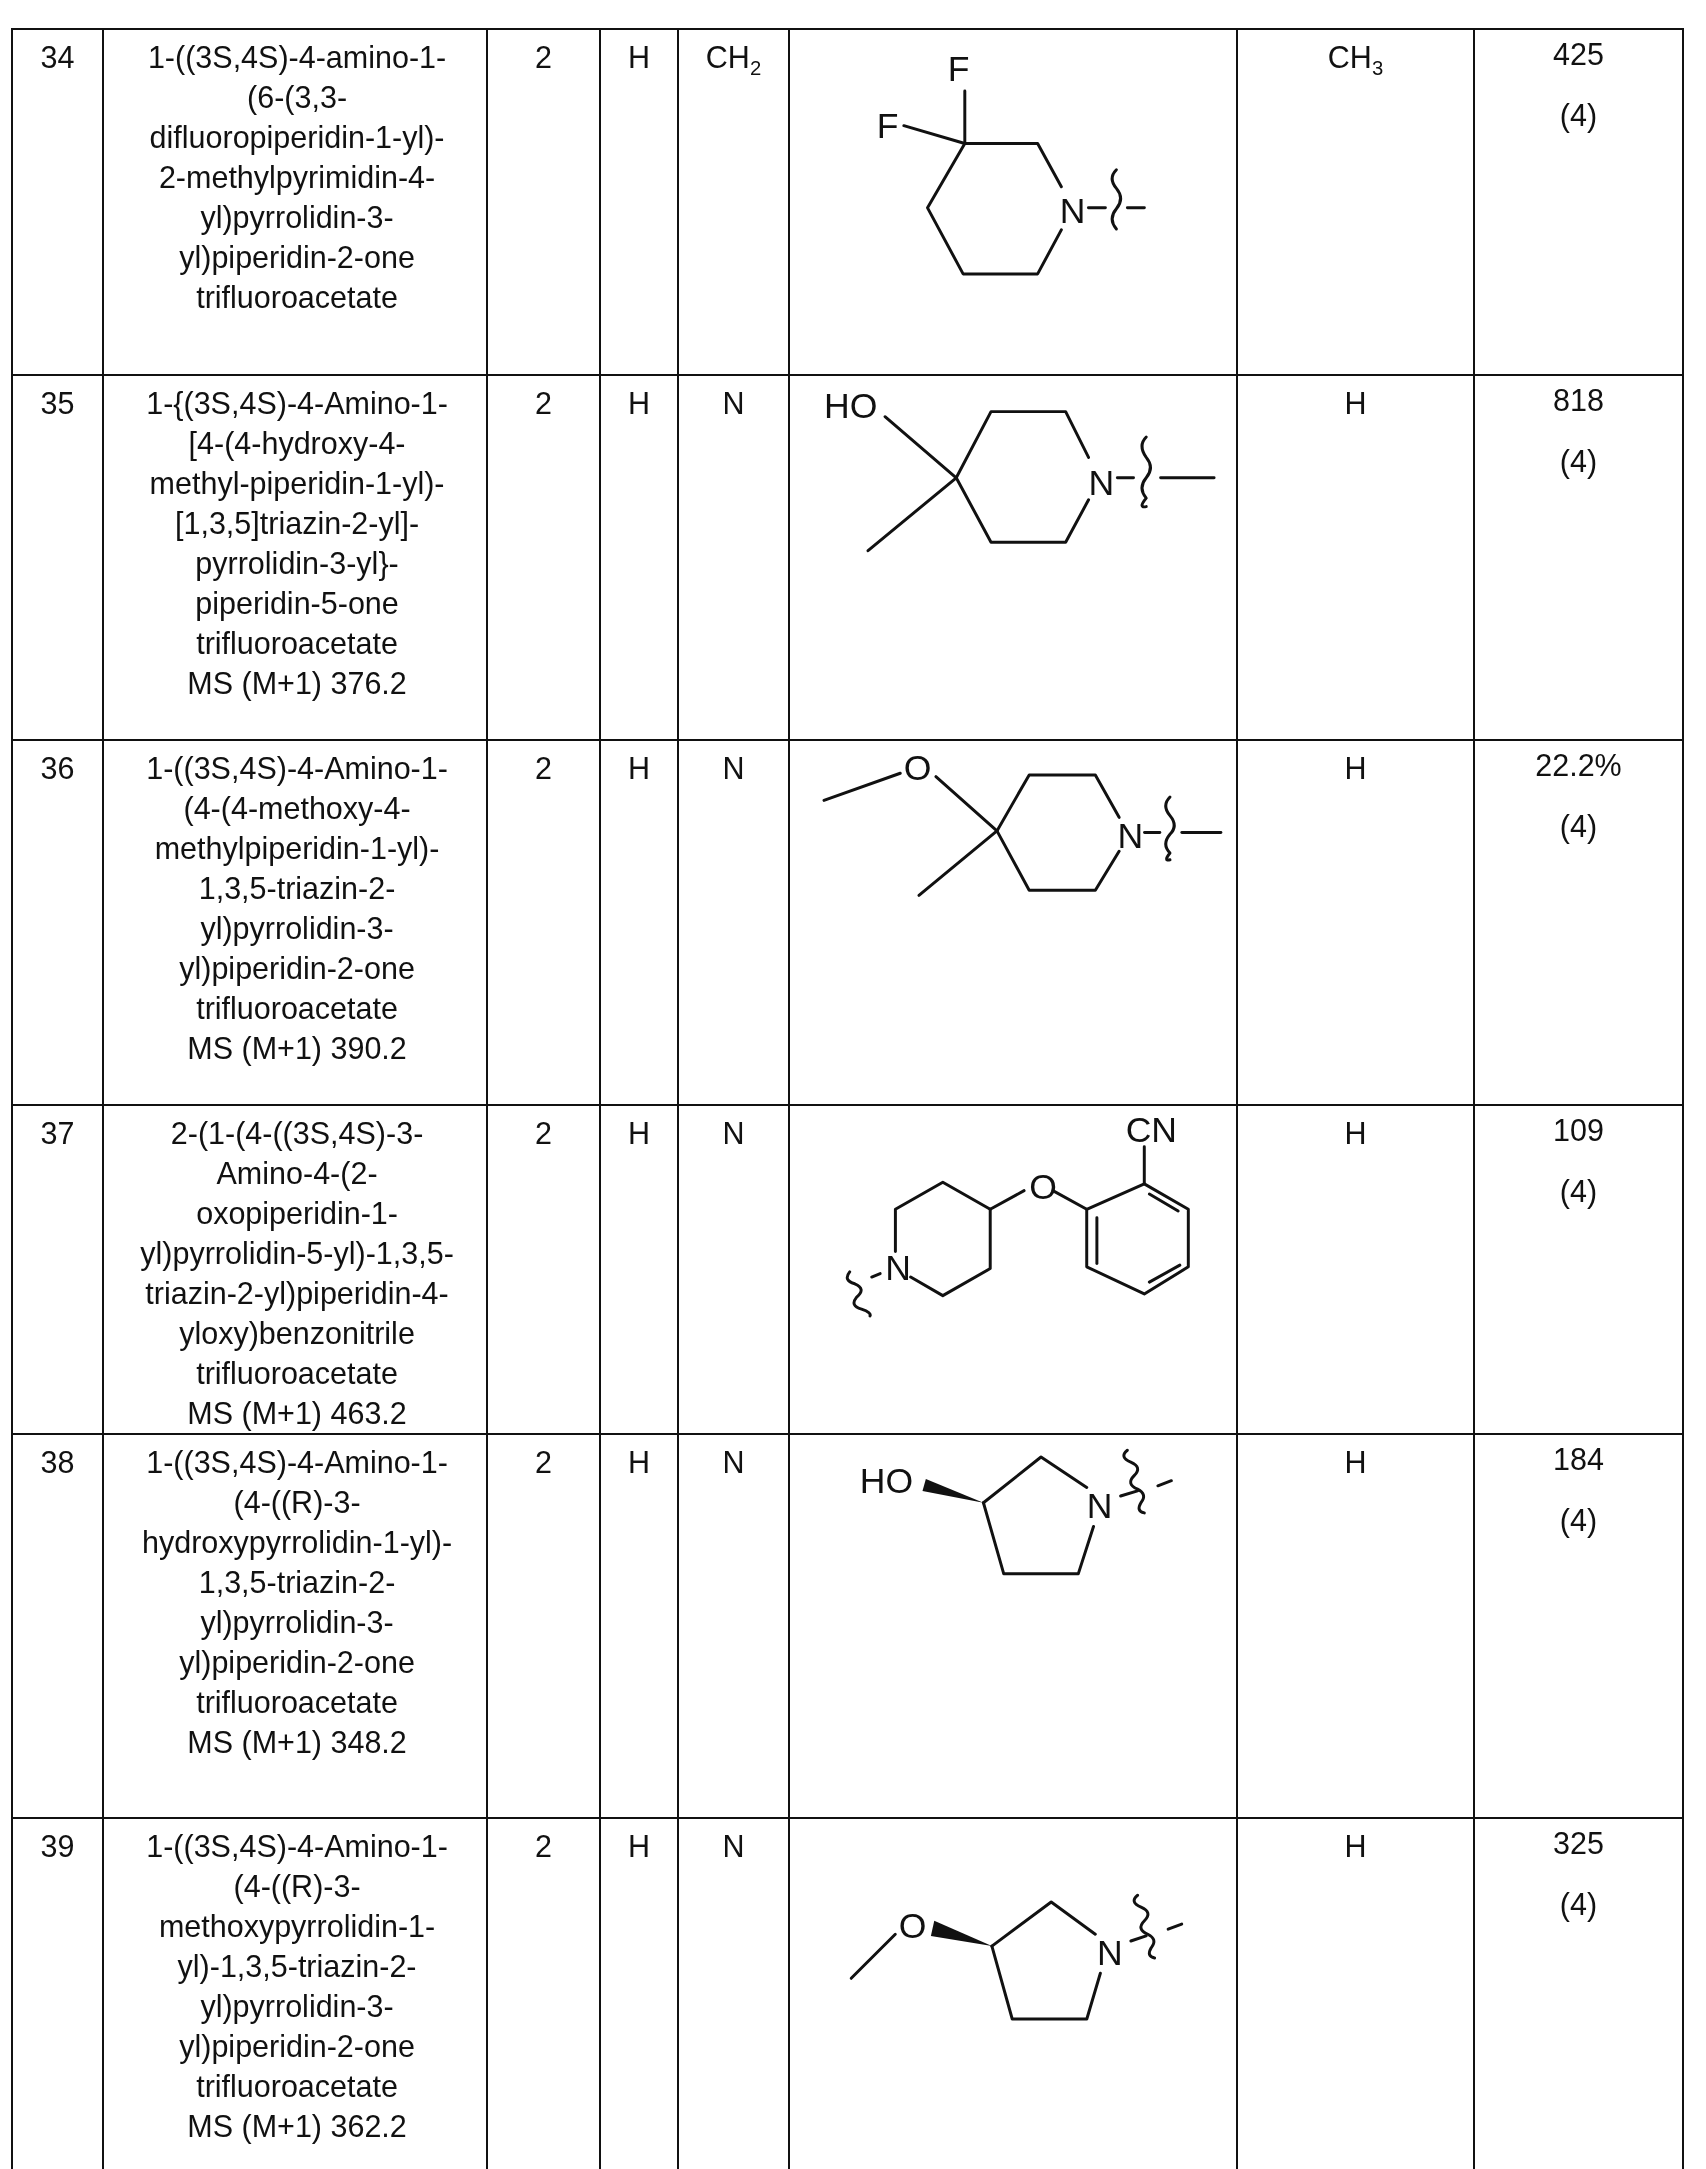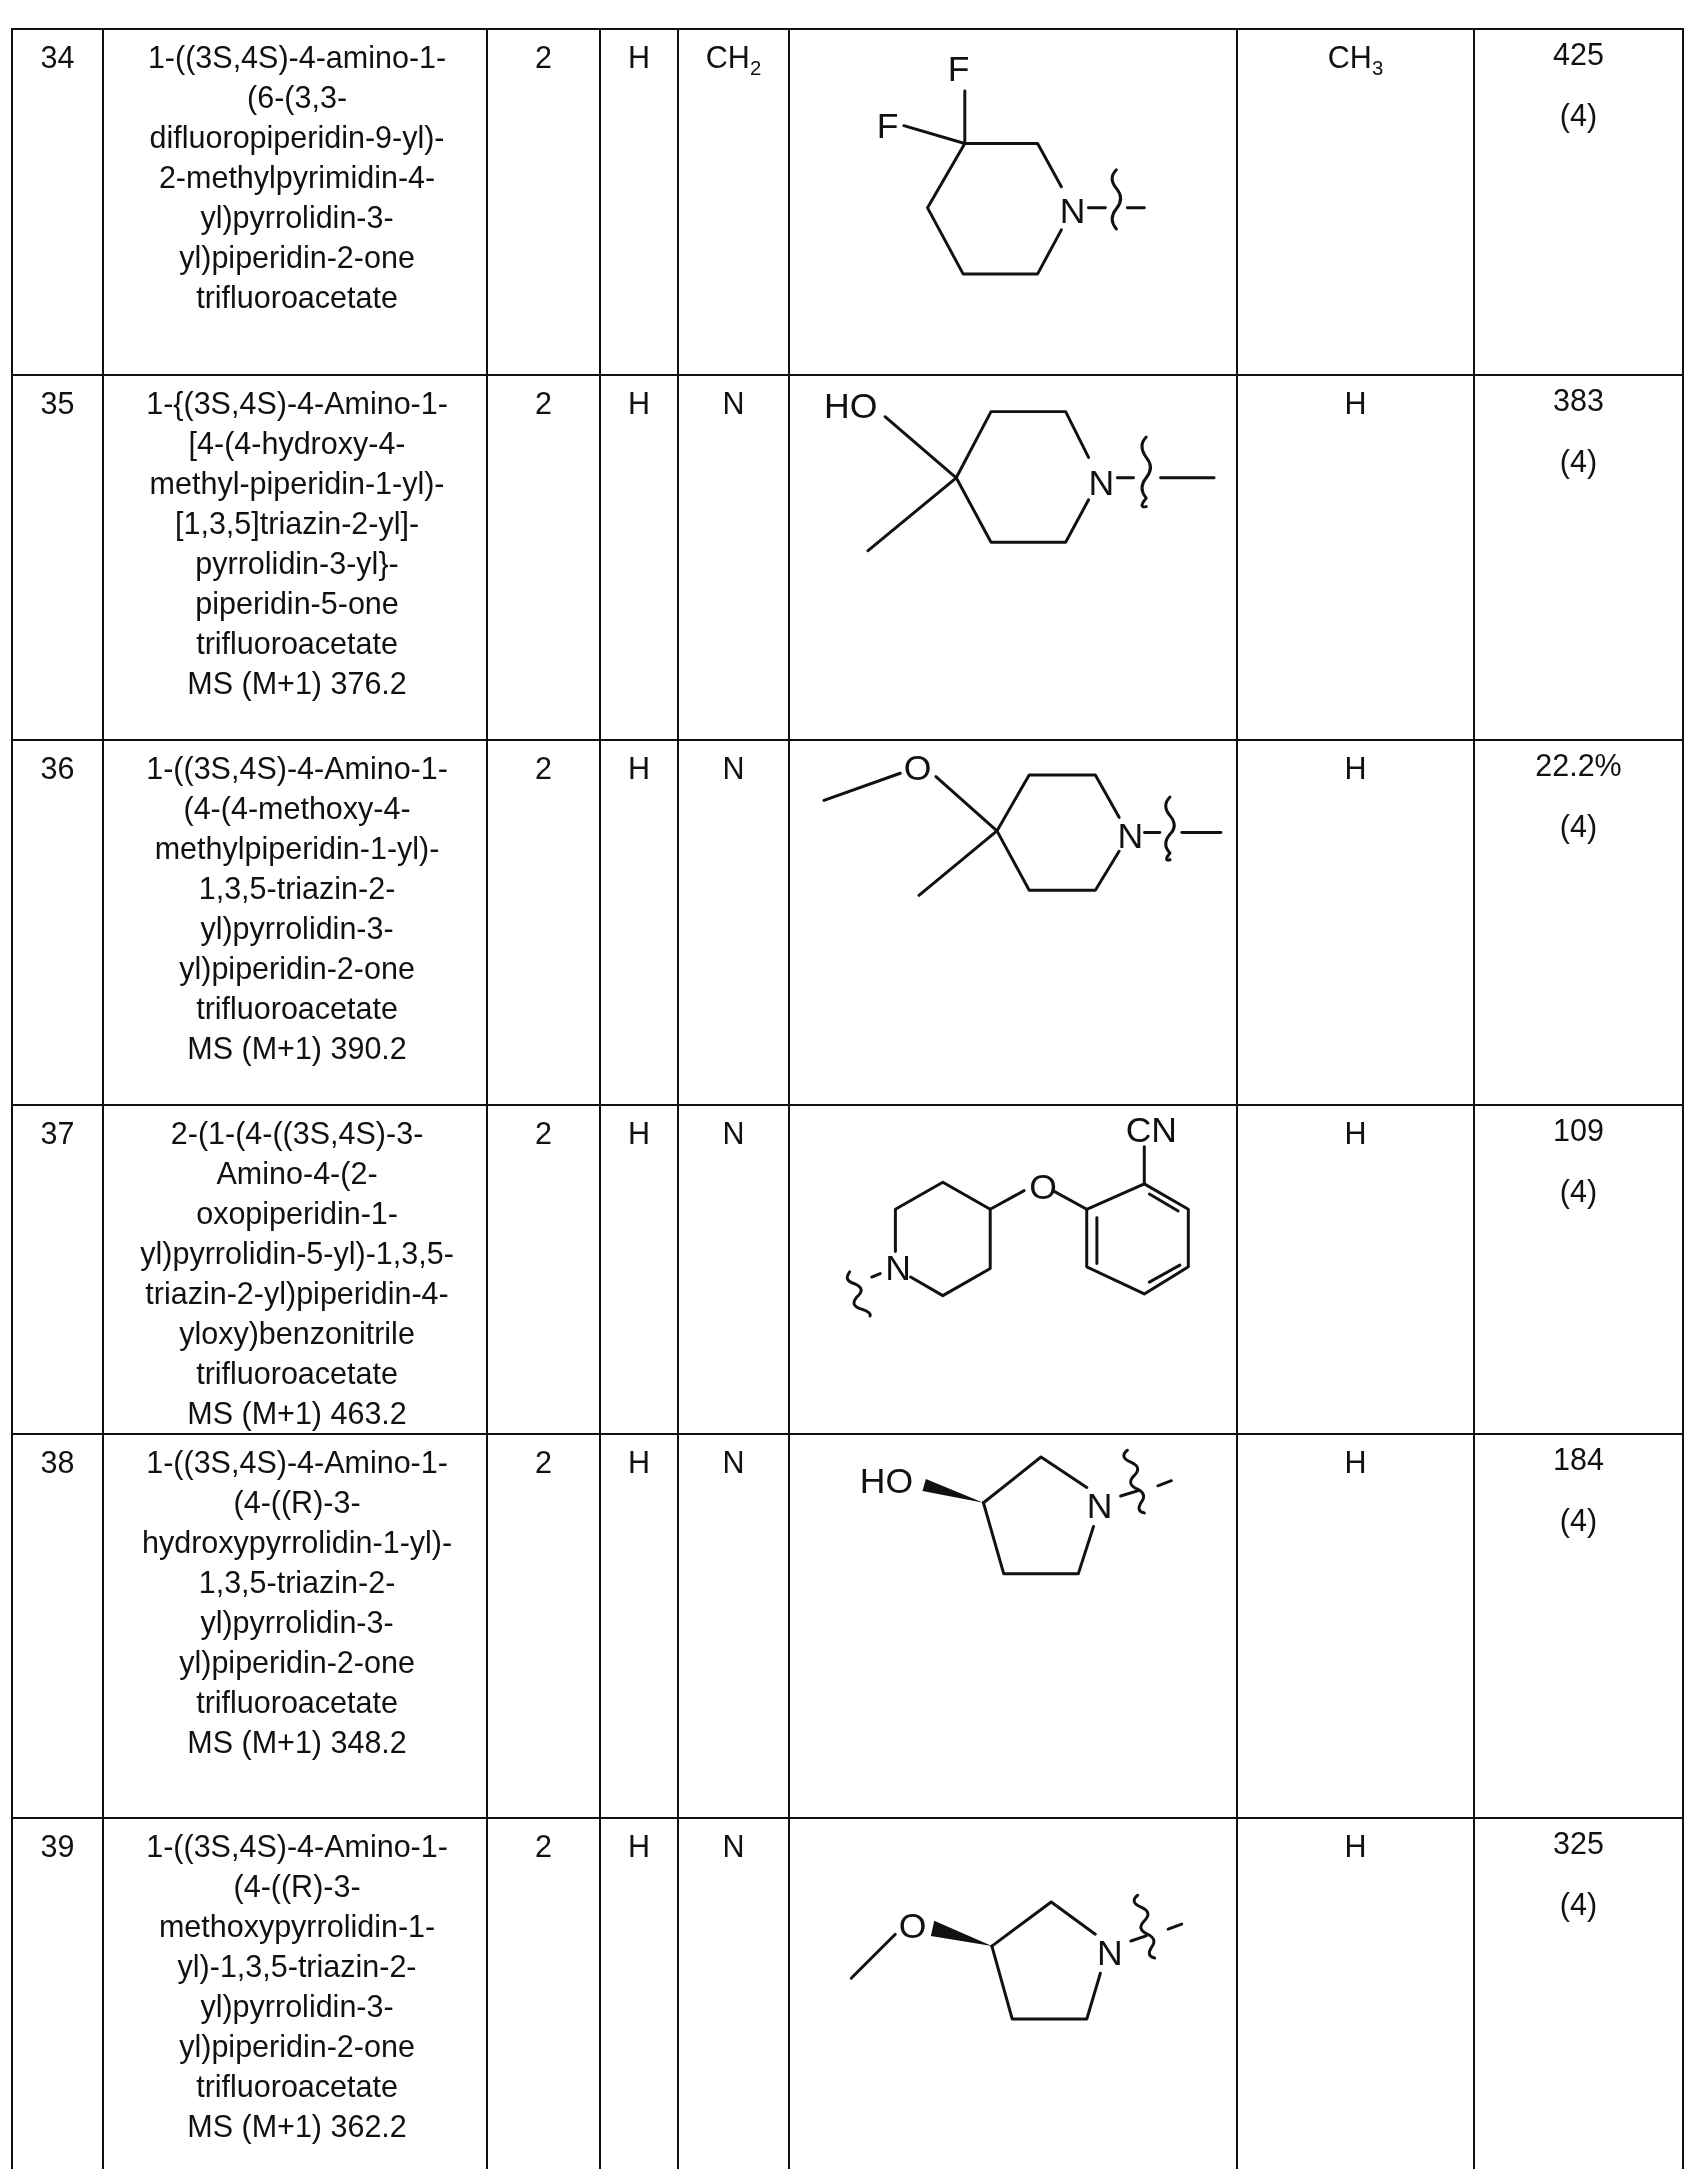--- a/index.html
+++ b/index.html
@@ -34,21 +34,21 @@
     <col style="width:237px">
     <col style="width:209px">
   </colgroup>
 
   <tbody>
         <tr style="height:346px">
     <td>34</td>
     <td class="name">
       <span class="name-line">1-((3S,4S)-4-amino-1-</span>
       <span class="name-line">(6-(3,3-</span>
-      <span class="name-line">difluoropiperidin-9-yl)-</span>
+      <span class="name-line">difluoropiperidin-1-yl)-</span>
       <span class="name-line">2-methylpyrimidin-4-</span>
       <span class="name-line">yl)pyrrolidin-3-</span>
       <span class="name-line">yl)piperidin-2-one</span>
       <span class="name-line">trifluoroacetate</span>
     </td>
     <td>2</td>
     <td>H</td>
     <td><span>CH</span><sub>2</sub></td>
     <td class="struct">
       <svg width="447" height="343" viewBox="0 0 527 405" style="font-size:36px">
@@ -94,21 +94,21 @@
         <polyline class="bond" points="196,120 237,42 325,42 352,96"></polyline>
         <polyline class="bond" points="196,120 237,196 325,196 352,146"></polyline>
         <text x="352" y="140">N</text>
         <line class="bond" x1="386" y1="120" x2="405" y2="120"></line>
         <path class="bond" d="M420,72 q-10,10 0,24 q10,12 0,24 q-10,12 0,24 q-10,12 0,10"></path>
         <line class="bond" x1="437" y1="120" x2="500" y2="120"></line>
       </svg>
     </td>
     <td><span>H</span><sub></sub></td>
     <td class="val">
-      <span>383</span>
+      <span>818</span>
       <span class="line2">(4)</span>
     </td>
   </tr>
 
   <tr style="height:364px">
     <td>36</td>
     <td class="name">
       <span class="name-line">1-((3S,4S)-4-Amino-1-</span>
       <span class="name-line">(4-(4-methoxy-4-</span>
       <span class="name-line">methylpiperidin-1-yl)-</span>

